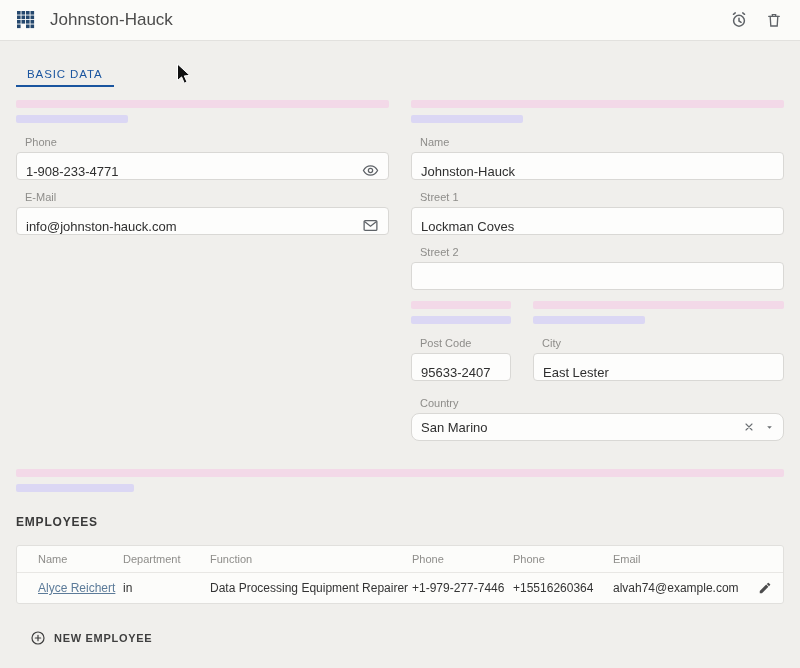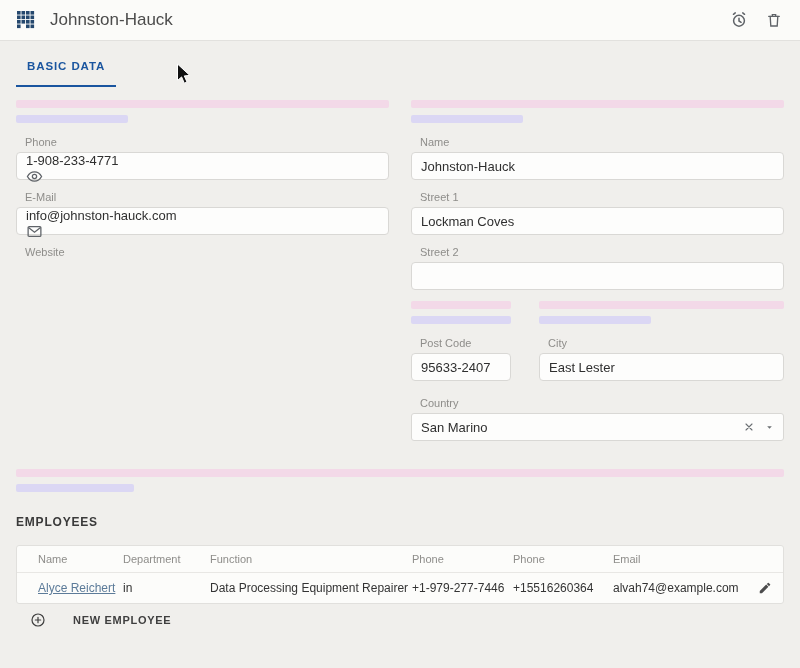--- a/index.html
+++ b/index.html
@@ -10,62 +10,62 @@
   
   .app-header { height:41px; background:#fbfbf9; border-bottom:1px solid #e2e1de;
     display:flex; align-items:center; padding:0 18px 0 16px; }
   .building-icon { display:flex; margin-right:14px; }
   .page-title { font-size:17px; font-weight:400; color:#4c4c4c; flex:1; }
   .header-actions { display:flex; align-items:center; gap:18px; color:#5f6368; }
   .icon-btn { display:flex; cursor:pointer; }
 
   
   .tab-bar { height:46px; display:flex; align-items:flex-end; padding:0 16px; }
-  .tab { padding:10px 11px 13px; font-size:11.5px; font-weight:700; letter-spacing:.9px;
+  .tab { padding:10px 11px 5px; font-size:11.5px; font-weight:400; letter-spacing:.9px;
     color:#1a559f; border-bottom:2px solid #1a559f; cursor:pointer; }
 
   
   .content { padding:13px 16px 0; }
   .form-grid { display:grid; grid-template-columns:1fr 1fr; column-gap:22px; }
 
   .sk-pink { height:8px; background:#f3d9e8; border-radius:2px; }
   .sk-purple { height:8px; width:112px; max-width:100%; background:#dbd7f4; border-radius:2px; margin-top:7px; }
   .col-skeleton { margin-bottom:13px; }
 
   .field { margin-bottom:11px; }
   .field-label { font-size:11px; color:#8e8d8a; padding-left:9px; margin-bottom:4px; }
-  .input-wrap { display:flex; align-items:flex-start; height:28px; background:#fdfdfc;
-    border:1px solid #d9d8d5; border-radius:4px; padding:0 9px;flex-direction:column; }
+  .input-wrap { display:flex; align-items:flex-end; height:28px; background:#fdfdfc;
+    border:1px solid #d9d8d5; border-radius:4px; padding:0 9px; }
   .input-wrap input { border:none; outline:none; background:transparent; flex:1;
     font-size:13px; color:#2f2f2f; font-family:"Liberation Sans", sans-serif; min-width:0; }
   .trail-icon { display:flex; color:#5f6368; cursor:pointer; }
 
-  .addr-grid { display:grid; grid-template-columns:100px 1fr; column-gap:28px; margin-top:9px; }
+  .addr-grid { display:grid; grid-template-columns:100px 1fr; column-gap:22px; margin-top:9px; }
   .country-field { margin-top:5px; }
   .select-wrap { display:flex; align-items:center; height:28px; background:#fdfdfc;
-    border:1px solid #d9d8d5; border-radius:3px; padding:0 8px 0 9px; }
+    border:1px solid #d9d8d5; border-radius:8px; padding:0 8px 0 9px; }
   .select-value { flex:1; font-size:13px; color:#2f2f2f; }
   .select-wrap .trail-icon { margin-left:9px; color:#6b6f73; }
 
   .divider-skeleton { margin-top:17px; }
   .divider-skeleton .sk-purple { width:118px; }
 
   
   .emp-heading { margin:23px 0 16px; font-size:12px; font-weight:700;
     letter-spacing:.8px; color:#3a3a3a; }
   .emp-table { background:#fcfcfa; border:1px solid #e1e0dd; border-radius:3px; }
   .emp-row { display:grid; grid-template-columns:85px 87px 202px 101px 100px 1fr 36px;
     align-items:center; padding-left:21px; }
   .emp-head { height:27px; font-size:11px; color:#8e8d8a; border-bottom:1px solid #e8e7e4; }
   .emp-data { height:30px; font-size:12px; color:#343434; cursor:pointer; }
   .emp-data > div { white-space:nowrap; overflow:hidden; }
   .emp-link { color:#5c7b99; text-decoration:underline; cursor:pointer; }
   .edit-cell { display:flex; justify-content:center; color:#4c4c4c; cursor:pointer; }
 
-  .new-employee { display:flex; align-items:center; gap:27px; margin:8px 0 0 14px;
+  .new-employee { display:flex; align-items:center; gap:8px; margin:26px 0 0 14px;
     background:none; border:none; font-family:"Liberation Sans", sans-serif;
     font-size:11px; font-weight:700; letter-spacing:.7px; color:#3f3f3f; cursor:pointer; }
   .new-employee svg { color:#3f3f3f; }
 
   .cursor { position:absolute; left:176px; top:63px; pointer-events:none; z-index:10; }
 </style>
 </head>
 <body>
 
 <div class="app">
@@ -144,21 +144,20 @@
             <span class="trail-icon">
               <svg width="17" height="17" viewBox="0 0 24 24" fill="none" stroke="currentColor" stroke-width="1.8">
                 <rect x="3" y="5" width="18" height="14" rx="1.5"></rect>
                   <path d="M3.5 6.5 12 13l8.5-6.5"></path>
               </svg>
             </span>
           </div>
         </div>
 
         <div class="field">
-          <div class="field-label">Website</div>
         </div>
       </div>
 
       <div>
         <div class="col-skeleton">
           <div class="sk-pink"></div>
           <div class="sk-purple"></div>
         </div>
 
         <div class="field">

